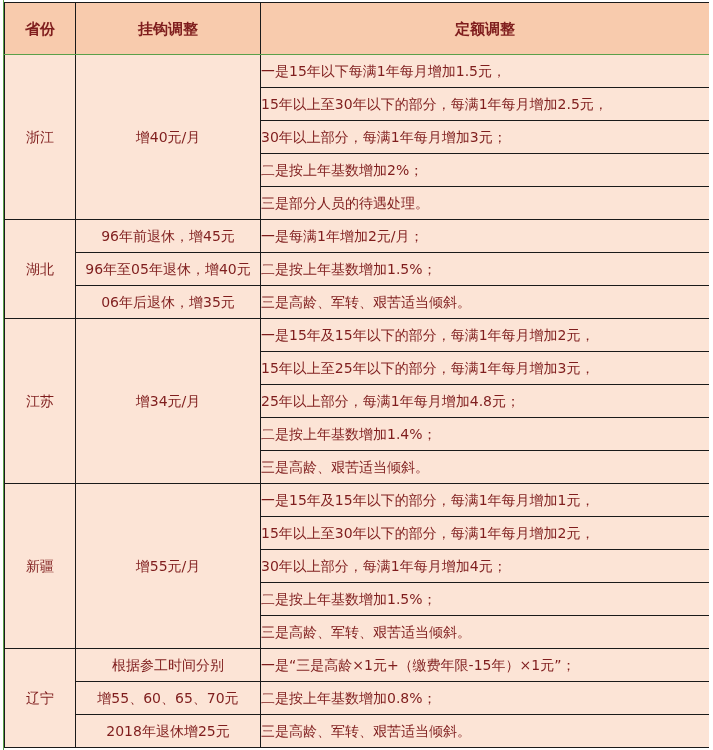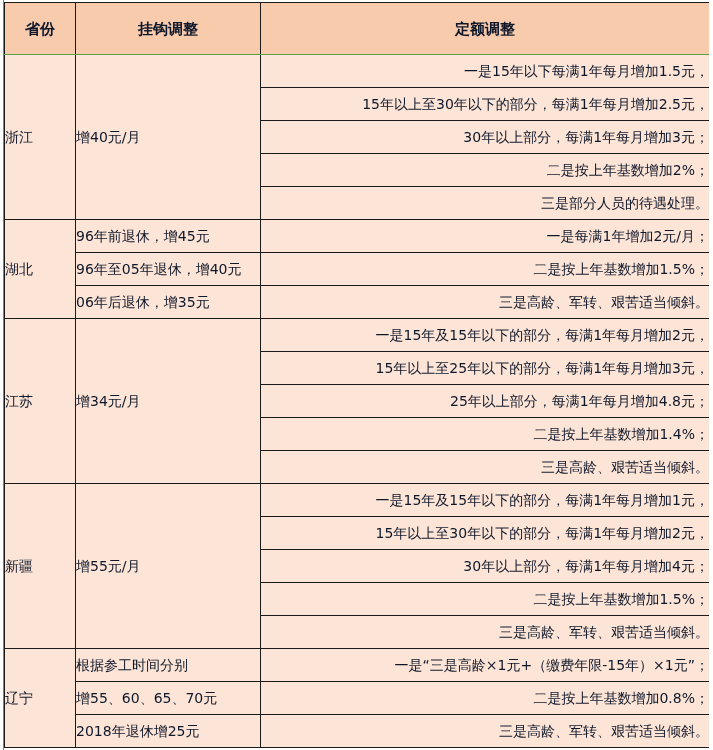--- a/index.html
+++ b/index.html
@@ -7,38 +7,38 @@
     .green-left { position: absolute; left: 3px; top: 0; width: 1px; height: 750px; background: #5aa04a; }
     table.grid {
       position: absolute; left: 4px; top: 2px;
       border-collapse: collapse; table-layout: fixed;
       width: 705px;
     }
     table.grid td, table.grid th {
       border: 1px solid #1a1a1a;
       padding: 0;
       font-size: 14px;
-      color: #0f172a;
+      color: #7f1d1d;
       background: #fce4d6;
       height: 32px;
       line-height: 32px;
       white-space: nowrap;
       overflow: hidden;
     }
     table.grid th {
       background: #f8cbad;
       font-weight: bold;
       font-size: 15px;
       height: 51px;
       text-align: center;
       border-top: 1px solid #1a1a1a;
     }
     tr.head-row th { border-bottom: 1px solid #5aa04a; }
-    td.province, td.quota { vertical-align: middle; }
-    td.detail { text-align: right; padding-left: 2px; }
+    td.province, td.quota { text-align: center; vertical-align: middle; }
+    td.detail { text-align: left; padding-left: 2px; }
     col.c1 { width: 71px; }
     col.c2 { width: 185px; }
     col.c3 { width: 449px; }
     .right-edge { position: absolute; left: 709px; top: 0; width: 4px; height: 750px; background: #ffffff; }
   </style>
 </head>
 <body>
 
 <div class="green-left"></div>
 

